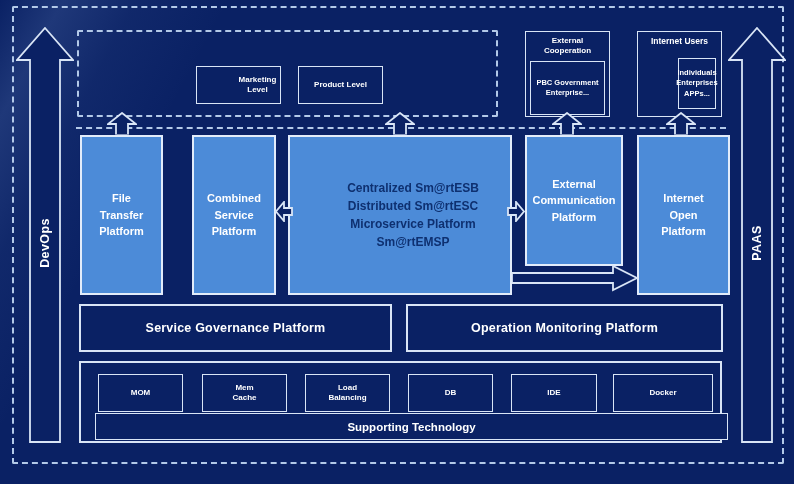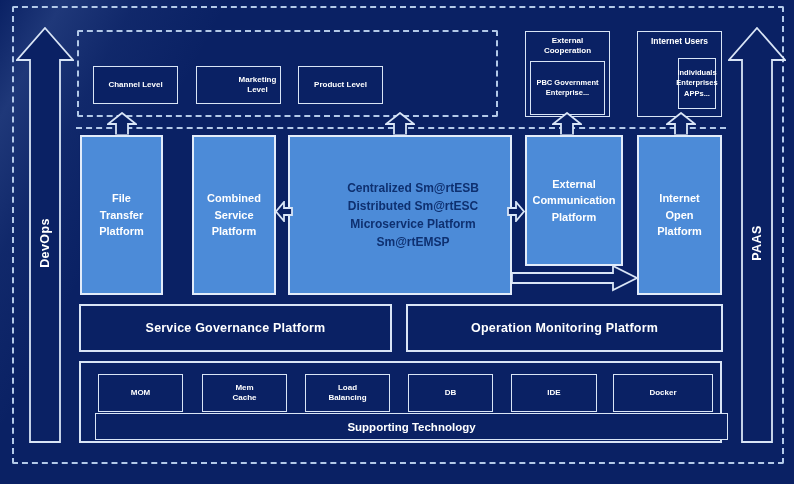--- a/index.html
+++ b/index.html
@@ -51,21 +51,20 @@
   </svg>
   <div class="abs rail-label" style="left:45px;top:243px;">DevOps</div>
 
   <svg class="abs" style="left:728px;top:27px;" width="58" height="417" viewBox="0 0 58 417">
     <polygon class="arrow-shape" points="29,1 57,33 44,33 44,415 14,415 14,33 1,33"></polygon>
   </svg>
   <div class="abs rail-label" style="left:757px;top:243px;">PAAS</div>
 
   <div class="abs dashed" style="left:77px;top:30px;width:421px;height:87px;"></div>
 
-  <div class="abs box-dark flex lvl" style="left:93px;top:66px;width:85px;height:38px;">Channel Level</div>
   <div class="abs box-dark flex lvl" style="left:196px;top:66px;width:85px;height:38px;padding-left:38px;">Marketing Level</div>
   <div class="abs box-dark flex lvl" style="left:298px;top:66px;width:85px;height:38px;">Product Level</div>
 
   <div class="abs box-dark" style="left:525px;top:31px;width:85px;height:86px;">
     <div class="hub-title pre">External
 Cooperation</div>
     <div class="abs inner-box flex pre" style="left:4px;top:29px;right:4px;height:54px;">PBC Government
 Enterprise...</div>
   </div>
 
@@ -96,21 +95,21 @@
 Platform</div>
   <div class="abs box-blue flex plat pre" style="left:192px;top:135px;width:84px;height:160px;">Combined
 Service
 Platform</div>
   <div class="abs box-blue flex plat pre" style="left:288px;top:135px;width:224px;height:160px;color:var(--dark-text);font-size:12px;padding-left:26px;">Centralized Sm@rtESB
 Distributed Sm@rtESC
 Microservice Platform Sm@rtEMSP</div>
   <div class="abs box-blue flex plat pre" style="left:525px;top:135px;width:98px;height:131px;">External
 Communication
 Platform</div>
-  <div class="abs box-blue flex plat pre" style="left:637px;top:135px;width:85px;height:160px;">Internet
+  <div class="abs box-blue flex plat pre" style="left:637px;top:135px;width:93px;height:160px;">Internet
 Open
 Platform</div>
 
   <svg class="abs" style="left:275px;top:201px;" width="18" height="21" viewBox="0 0 18 21">
     <polygon class="arrow-shape" points="17,7 9,7 9,1 1,10.5 9,20 9,14 17,14"></polygon>
   </svg>
   <svg class="abs" style="left:507px;top:201px;" width="18" height="21" viewBox="0 0 18 21">
     <polygon class="arrow-shape" points="1,7 9,7 9,1 17,10.5 9,20 9,14 1,14"></polygon>
   </svg>
   <svg class="abs" style="left:512px;top:264px;" width="127" height="28" viewBox="0 0 127 28">

